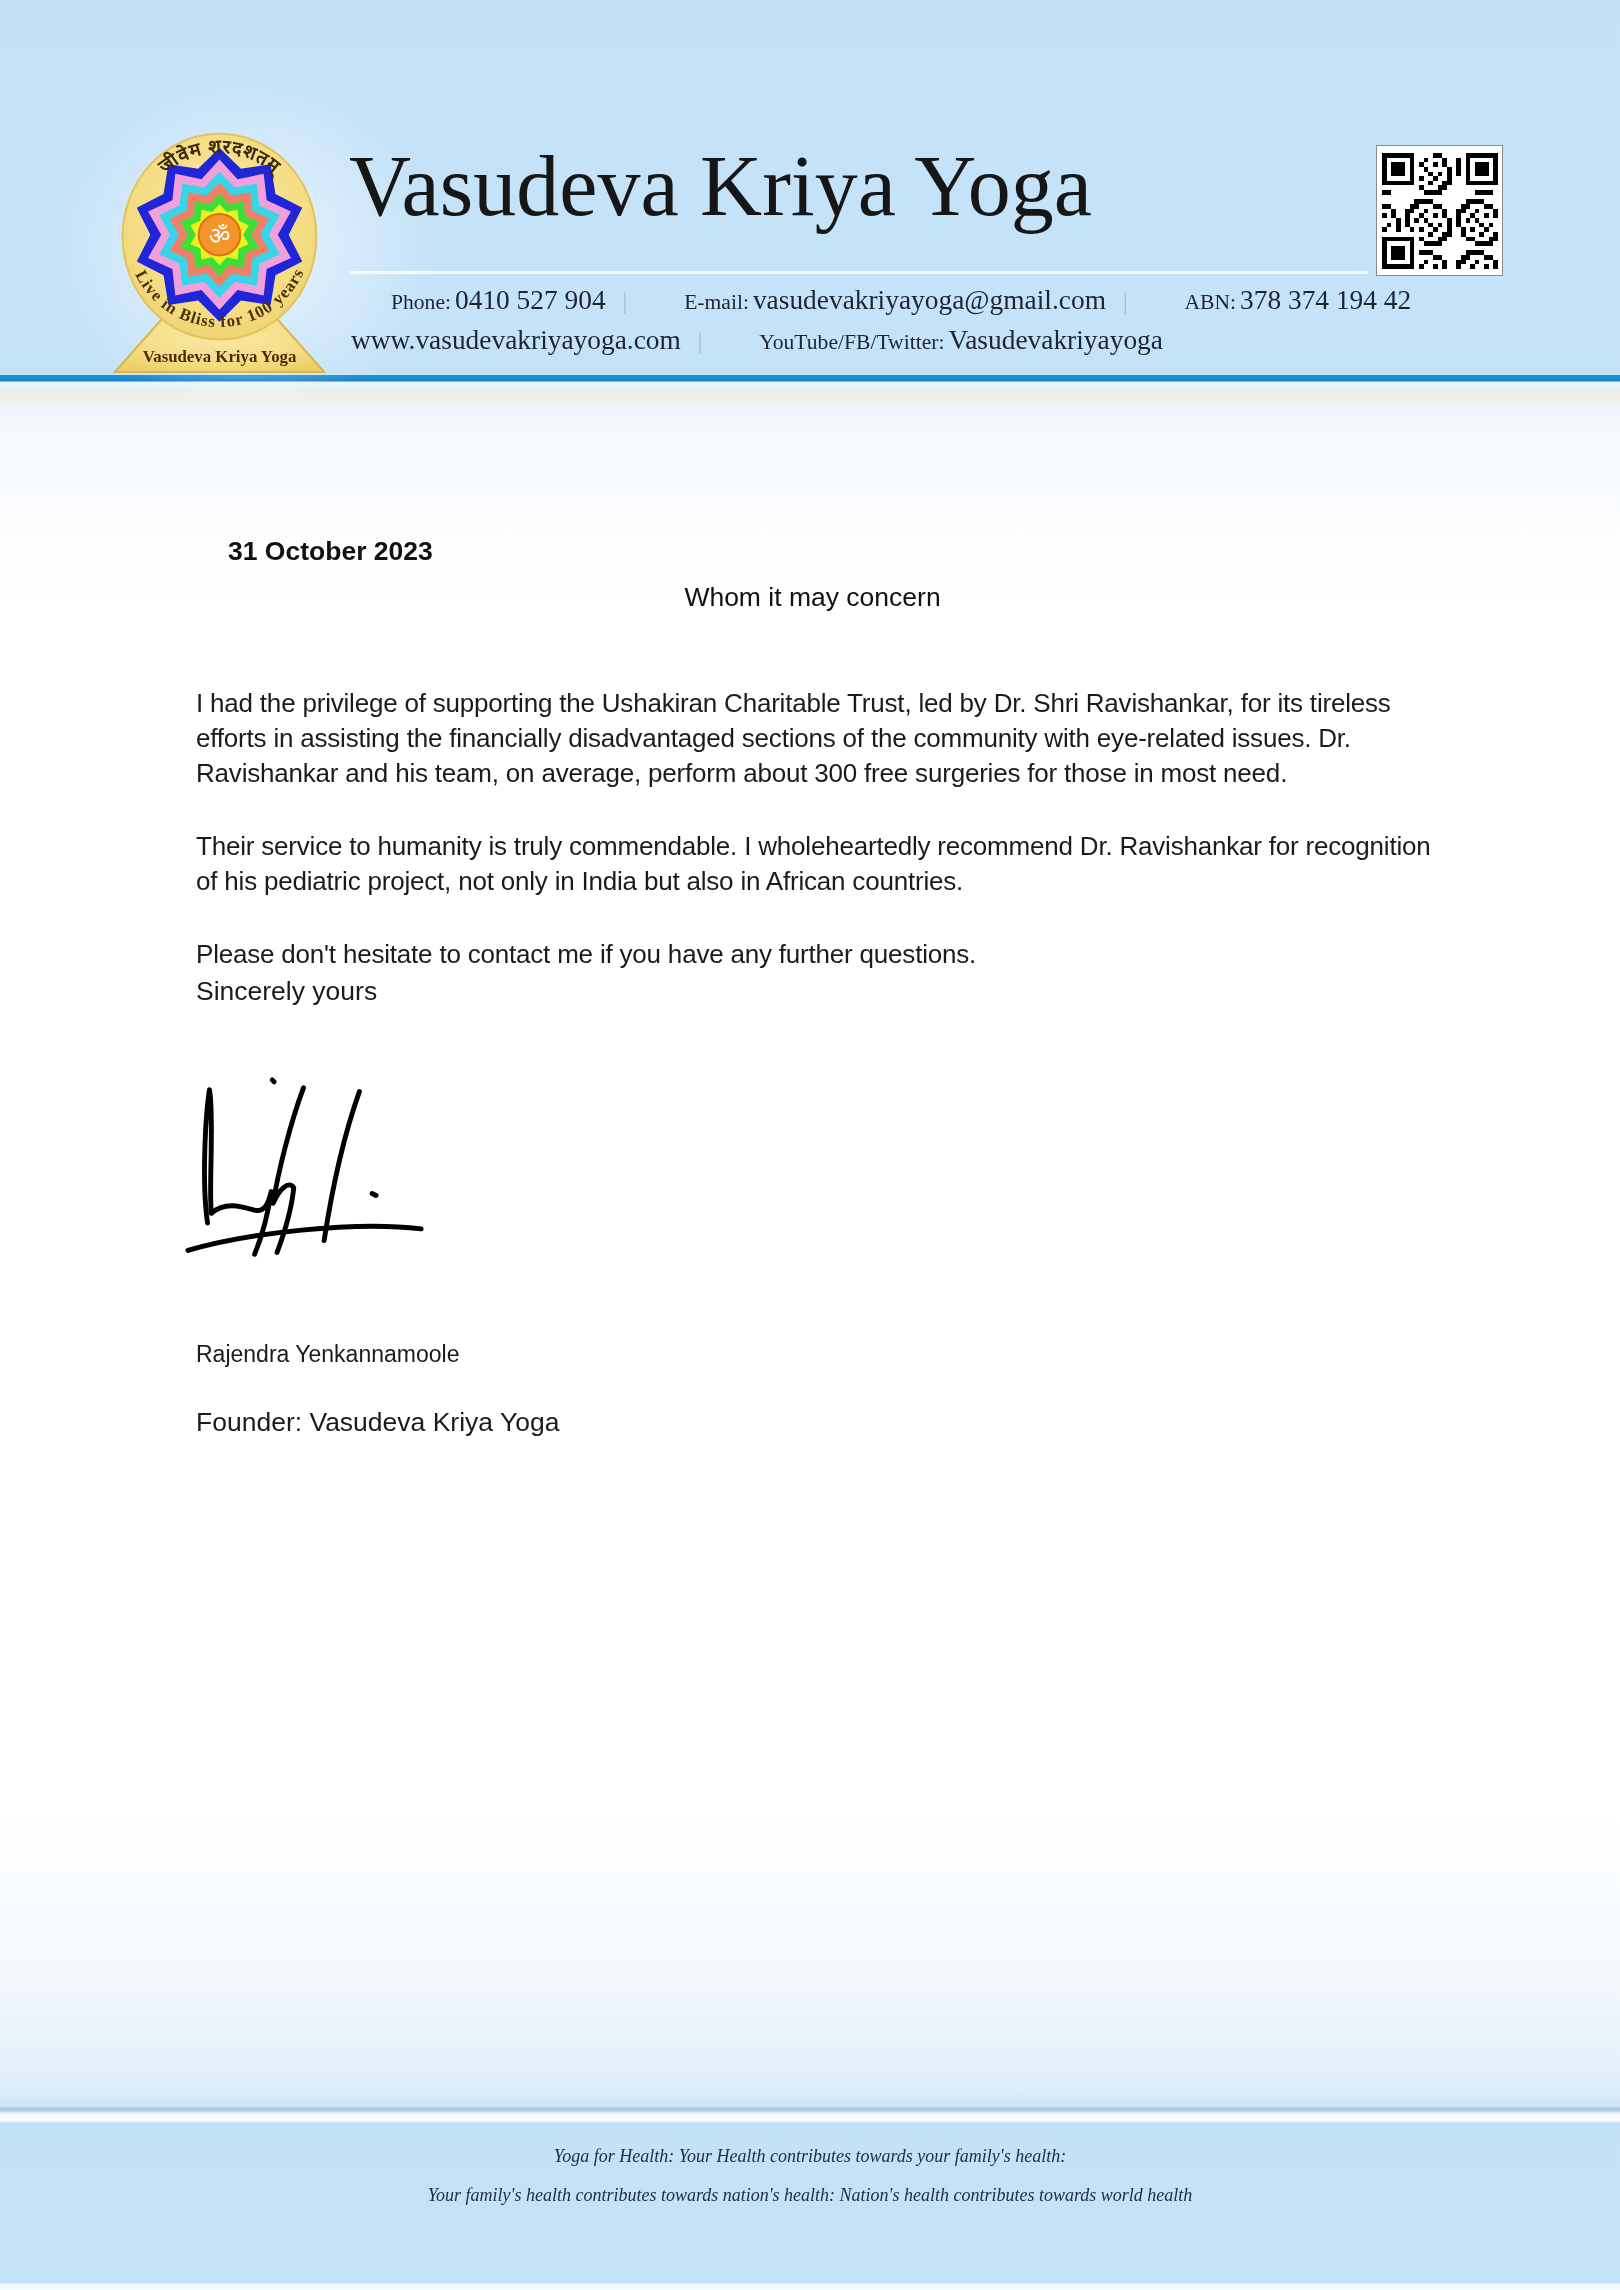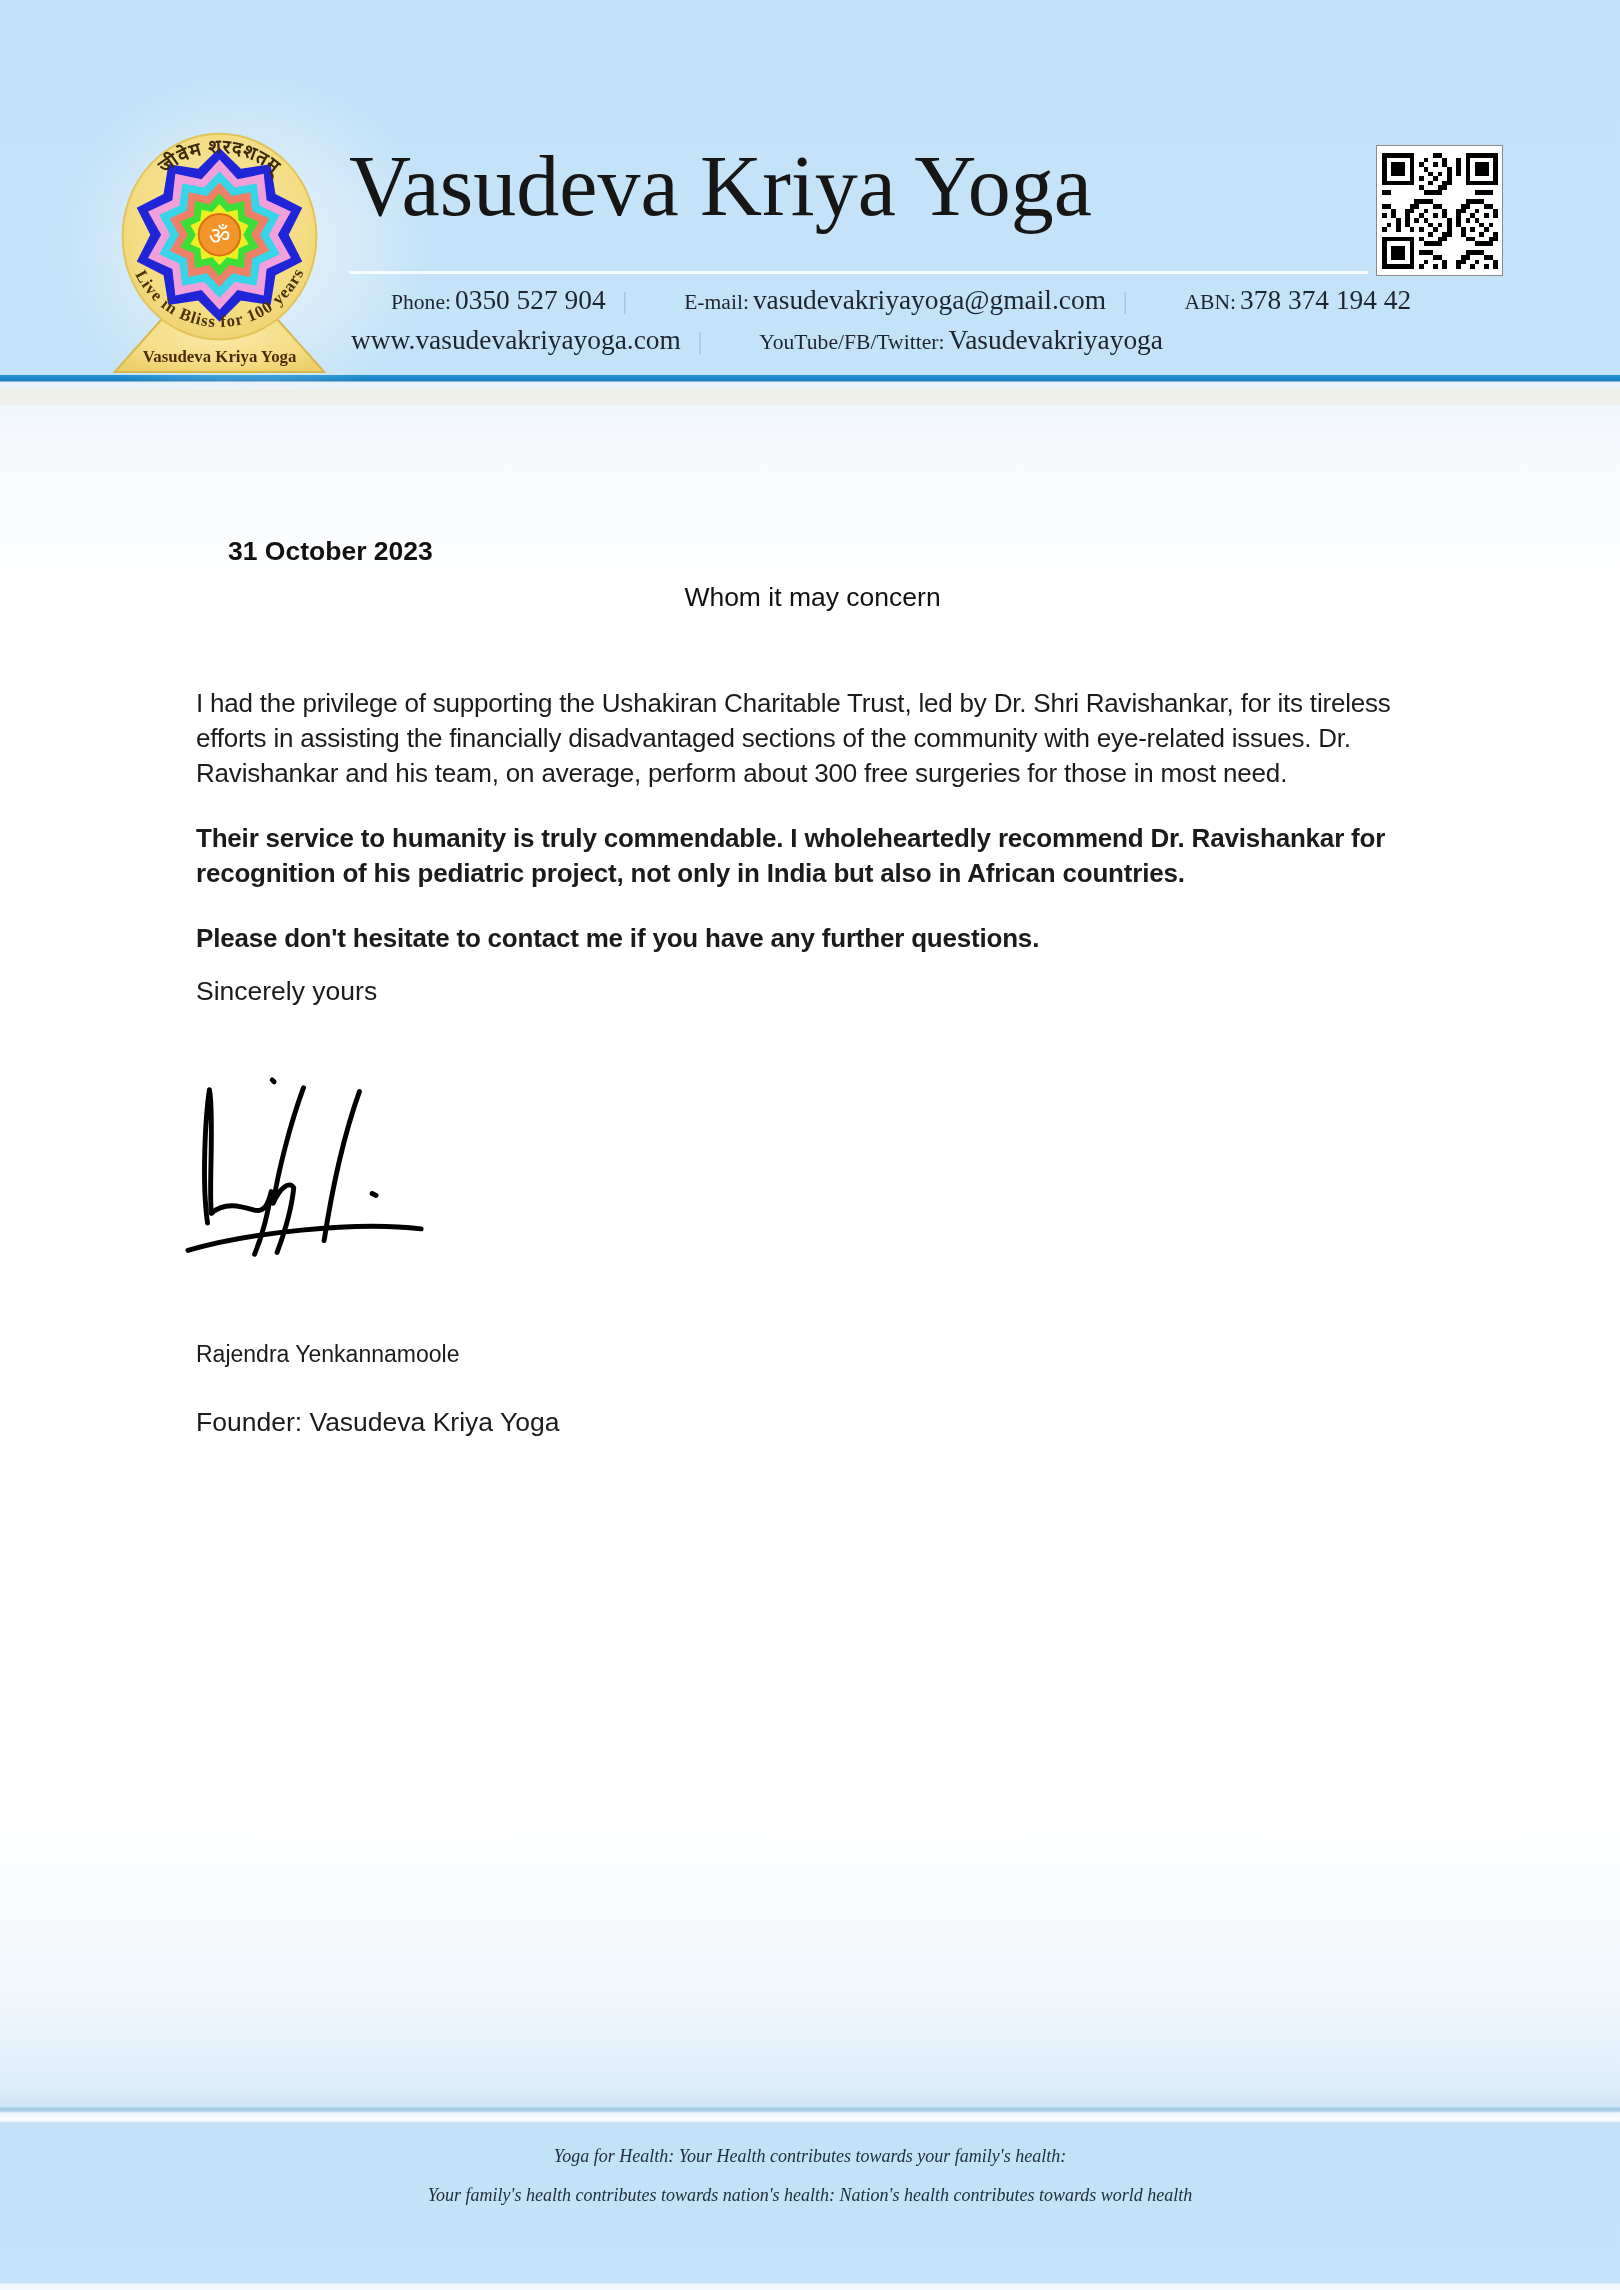--- a/index.html
+++ b/index.html
@@ -41,21 +41,21 @@
     display:flex;align-items:center;justify-content:center;}
   .cream-band{position:absolute;left:0;top:389px;width:1620px;height:15.7px;
     background:rgba(238,235,218,.55);}
   
   .date{position:absolute;left:196px;top:536px;font-size:26.5px;font-weight:bold;color:#111;margin-left:32px;}
   .heading{position:absolute;left:196px;top:582px;width:1233px;text-align:center;
     font-size:26.5px;font-weight:normal;color:#111;}
   .letter-body{position:absolute;left:196px;top:686px;width:1237px;
     font-size:26px;line-height:35px;letter-spacing:-0.2px;color:#1b1b1b;}
   .letter-body p{margin:0 0 0 0;}
-  .letter-body p + p{margin-top:30px;font-weight:bold;}
+  .letter-body p + p{margin-top:38px;}
   .closing{position:absolute;left:196px;top:976px;font-size:26.5px;color:#1b1b1b;}
   .signature{position:absolute;left:178px;top:1074px;width:304px;height:196px;}
   .sig-name{position:absolute;left:196px;top:1341px;font-size:23px;color:#1b1b1b;}
   .sig-title{position:absolute;left:196px;top:1407px;font-size:26.5px;color:#1b1b1b;}
   
   .footer-text{position:absolute;left:0;top:2137px;width:1620px;text-align:center;
     font-family:"Liberation Serif",serif;font-style:italic;
     font-size:18px;line-height:39px;color:#20303f;}
   svg text{font-family:"Liberation Serif",serif;}
 </style>
@@ -105,21 +105,21 @@
       <text x="120" y="247" font-size="17" font-weight="bold" fill="#4a2c0a" text-anchor="middle">Vasudeva Kriya Yoga</text>
     </svg>
   </div>
 
   <div class="page-title">Vasudeva Kriya Yoga</div>
   <div class="title-rule"></div>
 
   <div class="contact">
     <div class="row">
       <span class="lbl">Phone:</span>
-      <span class="val">0350 527 904</span>
+      <span class="val">0410 527 904</span>
       <span class="sep">|</span>
       <span class="lbl">E-mail:</span>
       <span class="val">vasudevakriyayoga@gmail.com</span>
       <span class="sep">|</span>
       <span class="lbl">ABN:</span>
       <span class="val">378 374 194 42</span>
     </div>
     <div class="row">
       <span class="val">www.vasudevakriyayoga.com</span>
       <span class="sep">|</span>

